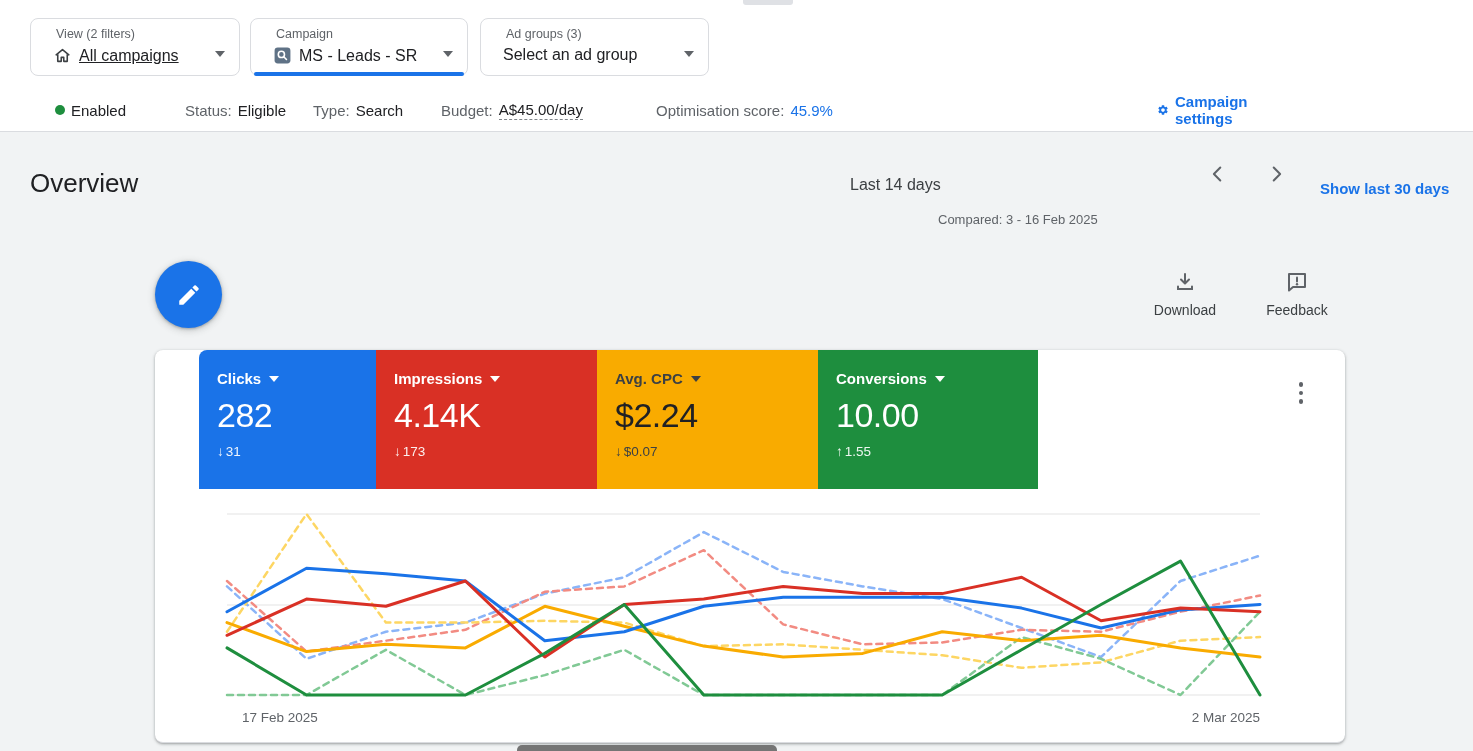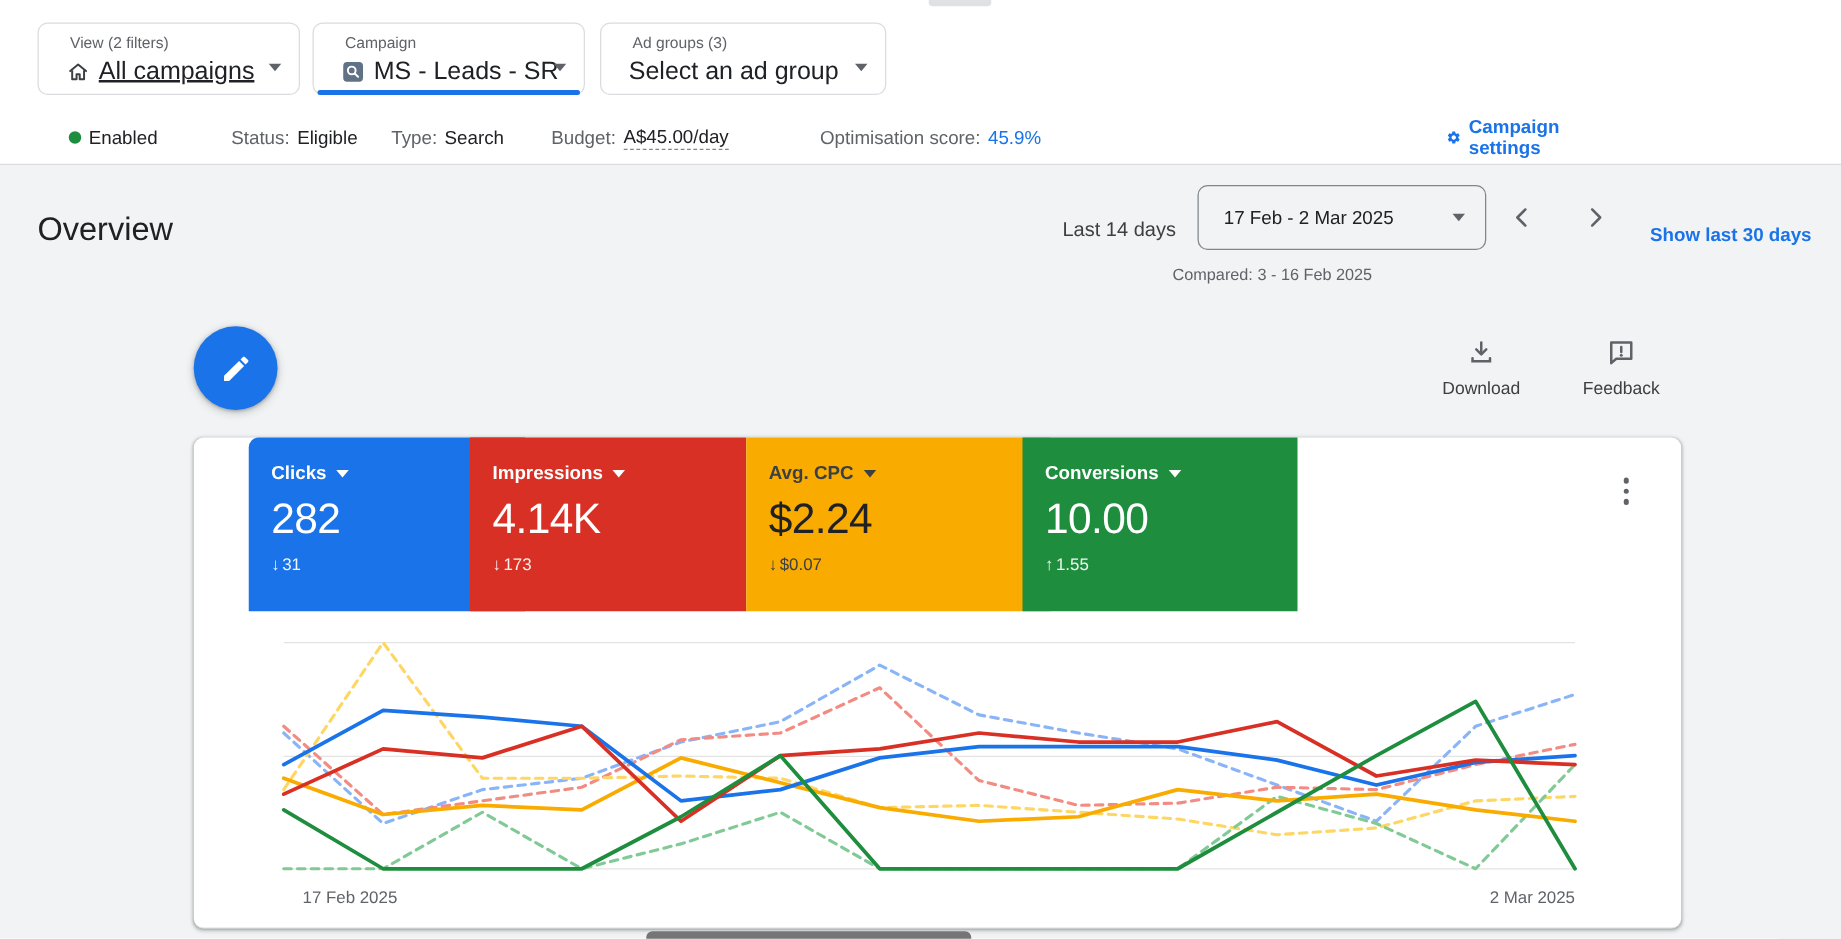--- a/index.html
+++ b/index.html
@@ -8,21 +8,21 @@
   .abs { position:absolute; }
 
   
   .top-hint { left:743px; top:0; width:50px; height:5px; background:#dfe1e5; border-radius:0 0 3px 3px; }
 
   
   .fbox { top:18px; height:58px; background:#fff; border:1px solid #dadce0; border-radius:8px;
           padding:8px 14px 0 22px; cursor:pointer; }
   .fbox .flabel { font-size:12.5px; color:#5f6368; display:block; margin-left:3px; }
   .fbox .fvalrow { display:flex; align-items:center; margin-top:5px; gap:7px; }
-  .fbox .fval { font-size:20px; color:#202124; white-space:nowrap; }
+  .fbox .fval { font-size:16px; color:#202124; white-space:nowrap; }
   .caret { width:0; height:0; border-left:5px solid transparent; border-right:5px solid transparent;
            border-top:6px solid; color:#5f6368; }
   .fbox .caret { position:absolute; right:14px; top:32px; }
   .view-underline { text-decoration:underline; color:#3c4043; }
   .campaign-bar { position:absolute; left:3px; right:3px; bottom:-1px; height:4px; background:#1a73e8; border-radius:3px; }
 
   
   .status-row { top:90px; left:0; width:1182px; height:40px; }
   .sitem { position:absolute; top:0; height:40px; display:flex; align-items:center; gap:6px; font-size:15px; }
   .slabel { color:#5f6368; }
@@ -146,24 +146,20 @@
     <span class="blue-link">Campaign settings</span>
   </div>
 </div>
 <div class="abs divider"></div>
 
 <div class="abs gray-section">
 
   <div class="abs page-title" style="top:36px; left:30px; position:absolute;">Overview</div>
   <span class="abs range-label" style="top:44px;">Last 14 days</span>
 
-  <div class="abs date-box" style="top:16px;">
-    <span class="dval">17 Feb - 2 Mar 2025</span>
-    <span class="caret"></span>
-  </div>
 
   <div class="abs chev" style="left:1200px; top:24px;">
     <svg width="22" height="22" viewBox="0 0 24 24">
       <path d="M14.5 5 7.5 12l7 7" fill="none" stroke="#5f6368" stroke-width="2.2" stroke-linecap="round" stroke-linejoin="round"></path>
     </svg>
   </div>
   <div class="abs chev" style="left:1258px; top:24px;">
     <svg width="22" height="22" viewBox="0 0 24 24">
       <path d="M9.5 5l7 7-7 7" fill="none" stroke="#5f6368" stroke-width="2.2" stroke-linecap="round" stroke-linejoin="round"></path>
     </svg>

